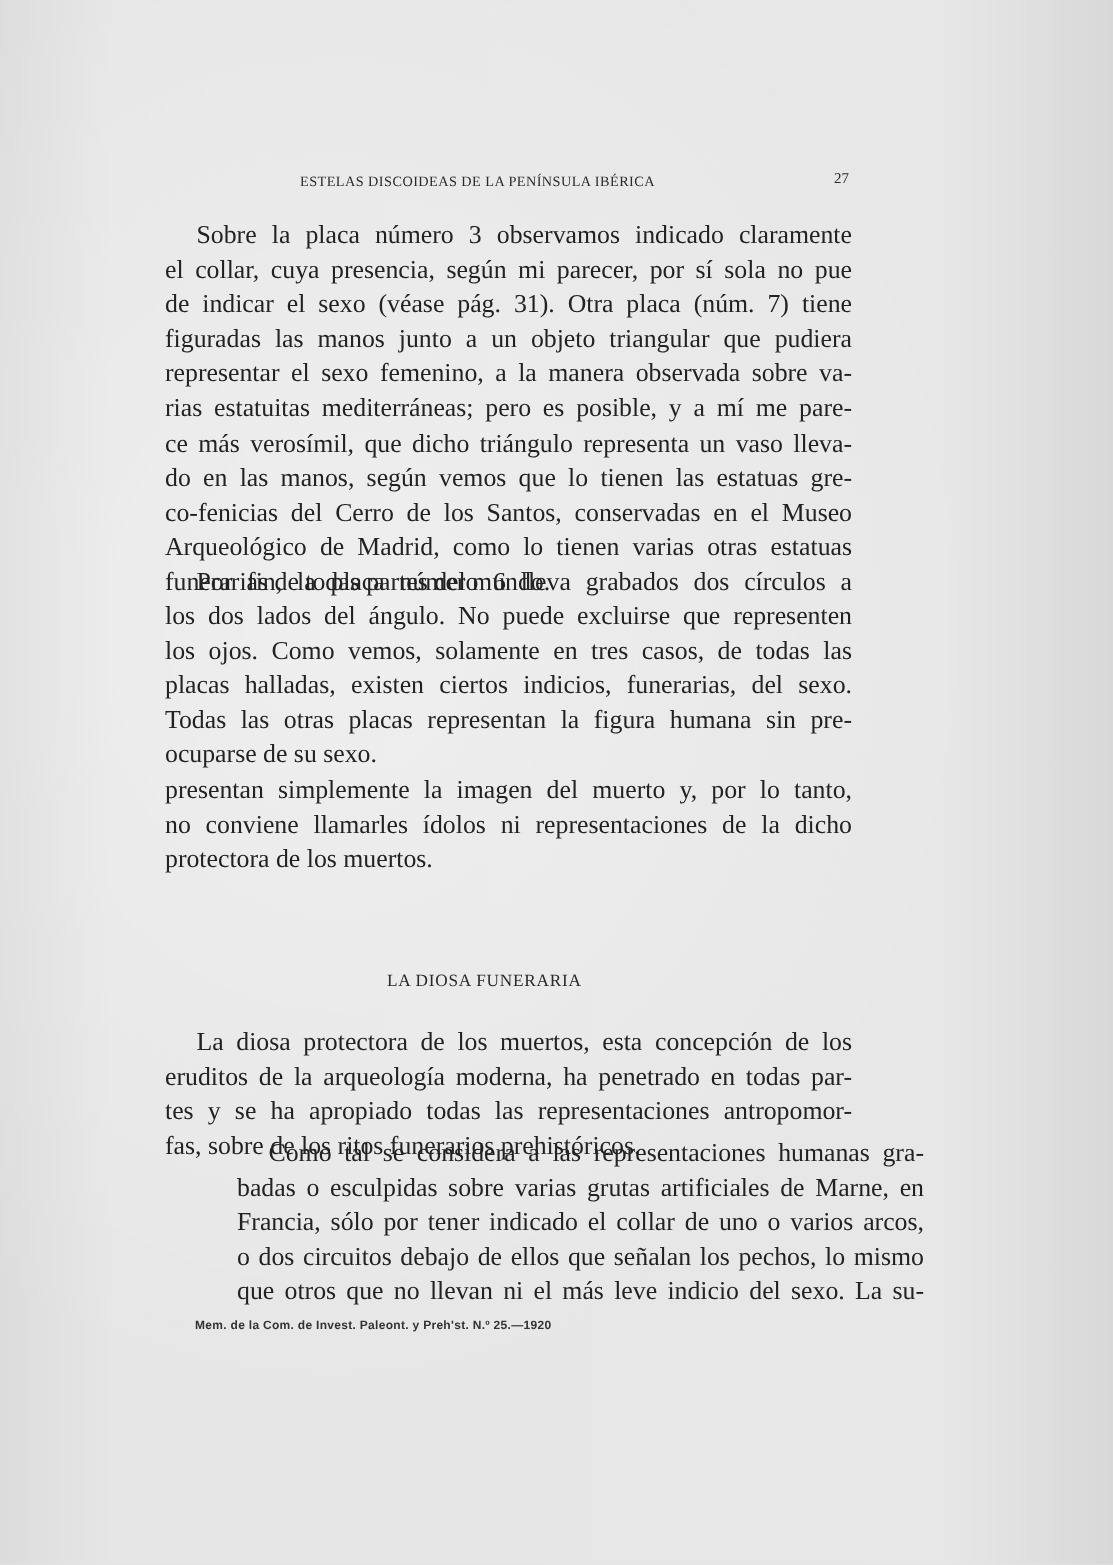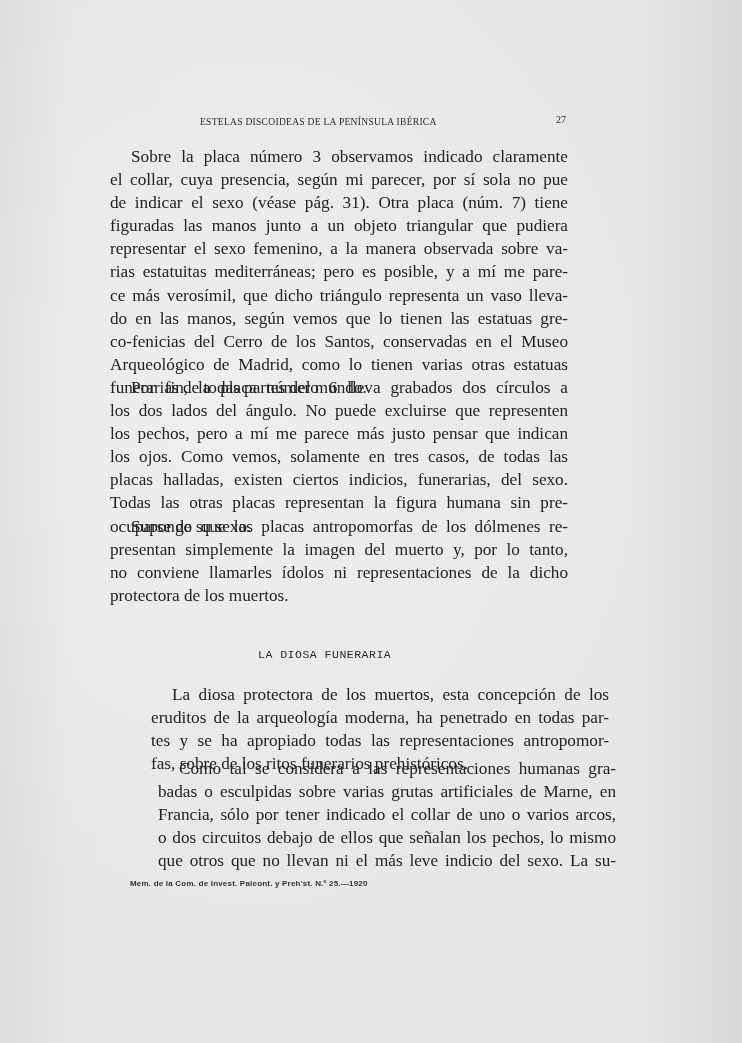--- a/index.html
+++ b/index.html
@@ -33,24 +33,24 @@
     color: #222;
   }
   .body-text .line { display: block; white-space: nowrap; text-align: justify; text-align-last: justify; }
   .body-text .line.last { text-align-last: left; }
   .body-text .line.indent { padding-left: 21px; }
   #block1 { top: 145px; }
   #block2 { top: 376px; }
   #block3 { top: 515px; }
   .section-heading {
     position: absolute; top: 648px; left: 258px;
-    font-family: Liberation Mono, monospace;
+    font-family: Liberation Serif, serif;
     font-size: 11.5px; letter-spacing: 0.5px; color: #2a2a2a;
   }
-  #block4 { top: 683px; margin-left: 41px; }
+  #block4 { top: 683px; }
   #block5 { top: 757px; margin-left: 48px; }
   .footer-sig {
     position: absolute; top: 879px; left: 130px;
     font-family: "Liberation Sans", sans-serif; font-weight: bold;
     font-size: 8px; color: #333; letter-spacing: 0.2px;
   }
 </style>
 </head>
 <body>
 
@@ -67,28 +67,26 @@
       <span class="line">rias estatuitas mediterráneas; pero es posible, y a mí me pare-</span>
       <span class="line">ce más verosímil, que dicho triángulo representa un vaso lleva-</span>
       <span class="line">do en las manos, según vemos que lo tienen las estatuas gre-</span>
       <span class="line">co-fenicias del Cerro de los Santos, conservadas en el Museo</span>
       <span class="line">Arqueológico de Madrid, como lo tienen varias otras estatuas</span>
       <span class="line last">funerarias de todas partes del mundo.</span>
     </div>
   <div class="body-text" id="block2">
       <span class="line indent">Por fin, la placa número 6 lleva grabados dos círculos a</span>
       <span class="line">los dos lados del ángulo. No puede excluirse que representen</span>
-      <span class="line">los pechos, pero a mí me parece más justo pensar que indican</span>
       <span class="line">los ojos. Como vemos, solamente en tres casos, de todas las</span>
       <span class="line">placas halladas, existen ciertos indicios, funerarias, del sexo.</span>
       <span class="line">Todas las otras placas representan la figura humana sin pre-</span>
       <span class="line last">ocuparse de su sexo.</span>
     </div>
   <div class="body-text" id="block3">
-      <span class="line indent">Supongo que las placas antropomorfas de los dólmenes re-</span>
       <span class="line">presentan simplemente la imagen del muerto y, por lo tanto,</span>
       <span class="line">no conviene llamarles ídolos ni representaciones de la dicho</span>
       <span class="line last">protectora de los muertos.</span>
     </div>
 
   <div class="section-heading">LA DIOSA FUNERARIA</div>
 
   <div class="body-text" id="block4">
       <span class="line indent">La diosa protectora de los muertos, esta concepción de los</span>
       <span class="line">eruditos de la arqueología moderna, ha penetrado en todas par-</span>

